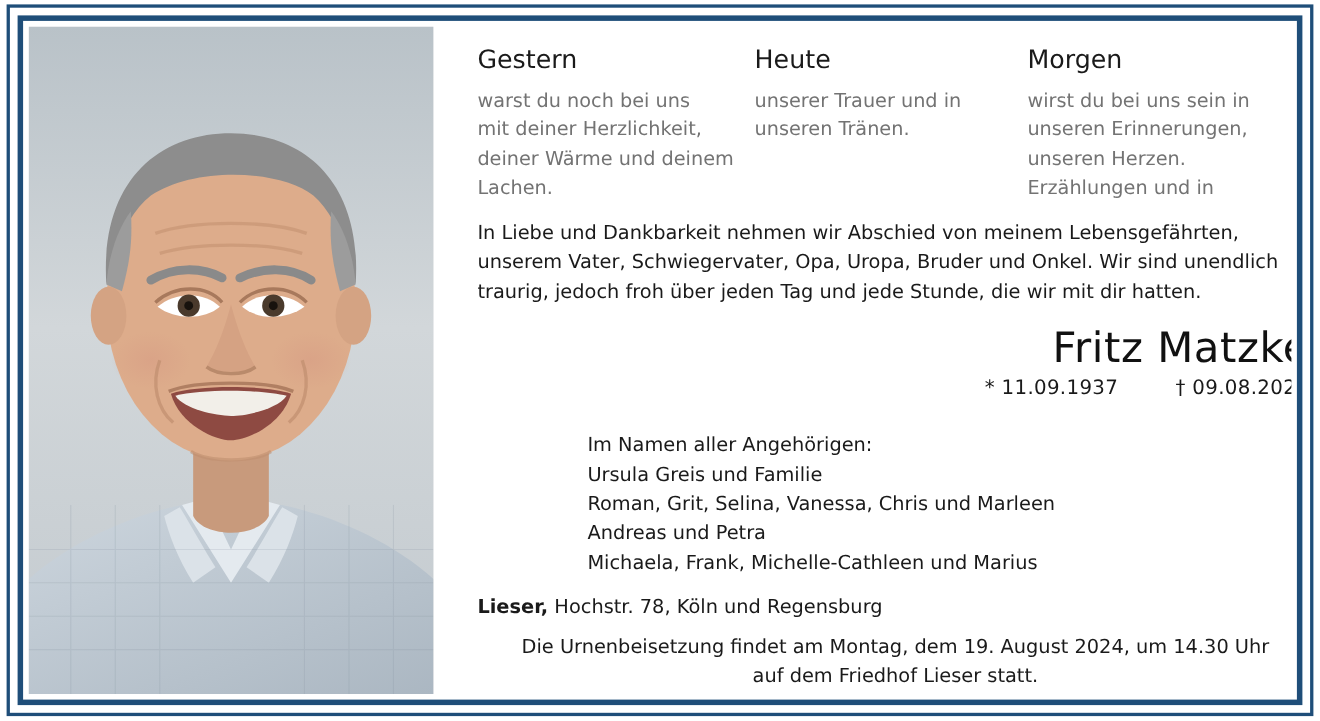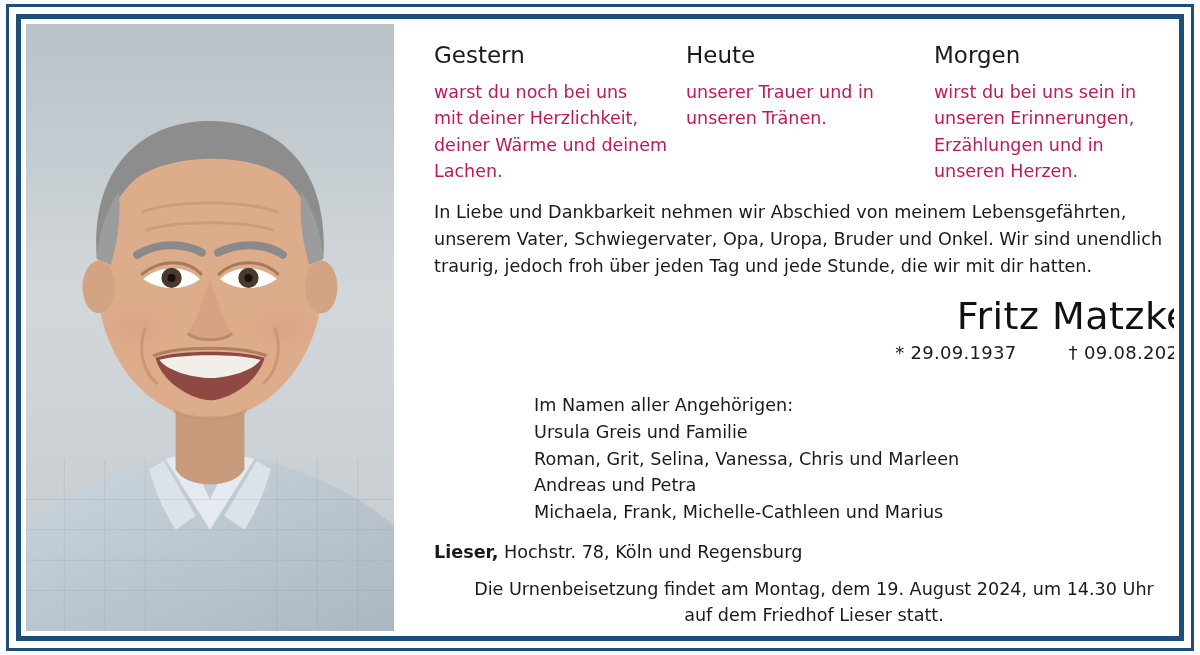--- a/index.html
+++ b/index.html
@@ -84,21 +84,21 @@
   .verse.v3 { width: 260px; }
   .verse-title {
     font-size: 23px;
     line-height: 1.2;
     margin-bottom: 9px;
     color: #1a1a1a;
   }
   .verse-line {
     font-size: 17.5px;
     line-height: 1.52;
-    color: #be185d;
+    color: #737373;
     white-space: nowrap;
   }
   .dedication {
     margin-top: 2px;
     font-size: 17.6px;
     line-height: 1.54;
   }
   .dedication div { white-space: nowrap; }
   .name-block {
     text-align: right;
@@ -252,35 +252,35 @@
         </div>
         <div class="verse v2">
           <div class="verse-title">Heute</div>
           <div class="verse-line">unserer Trauer und in</div>
           <div class="verse-line">unseren Tränen.</div>
         </div>
         <div class="verse v3">
           <div class="verse-title">Morgen</div>
           <div class="verse-line">wirst du bei uns sein in</div>
           <div class="verse-line">unseren Erinnerungen,</div>
+          <div class="verse-line">unseren Herzen.</div>
           <div class="verse-line">Erzählungen und in</div>
-          <div class="verse-line">unseren Herzen.</div>
         </div>
       </div>
 
       <div class="dedication">
         <div>In Liebe und Dankbarkeit nehmen wir Abschied von meinem Lebensgefährten,</div>
         <div>unserem Vater, Schwiegervater, Opa, Uropa, Bruder und Onkel. Wir sind unendlich</div>
         <div>traurig, jedoch froh über jeden Tag und jede Stunde, die wir mit dir hatten.</div>
       </div>
 
       <div class="name-block">
         <div class="deceased-name">Fritz Matzke</div>
         <div class="dates">
-          <span>* 29.09.1937</span>
+          <span>* 11.09.1937</span>
           <span class="sep"></span>
           <span>† 09.08.2024</span>
         </div>
       </div>
 
       <div class="family">
         <div>Im Namen aller Angehörigen:</div>
         <div>Ursula Greis und Familie</div>
         <div>Roman, Grit, Selina, Vanessa, Chris und Marleen</div>
         <div>Andreas und Petra</div>

